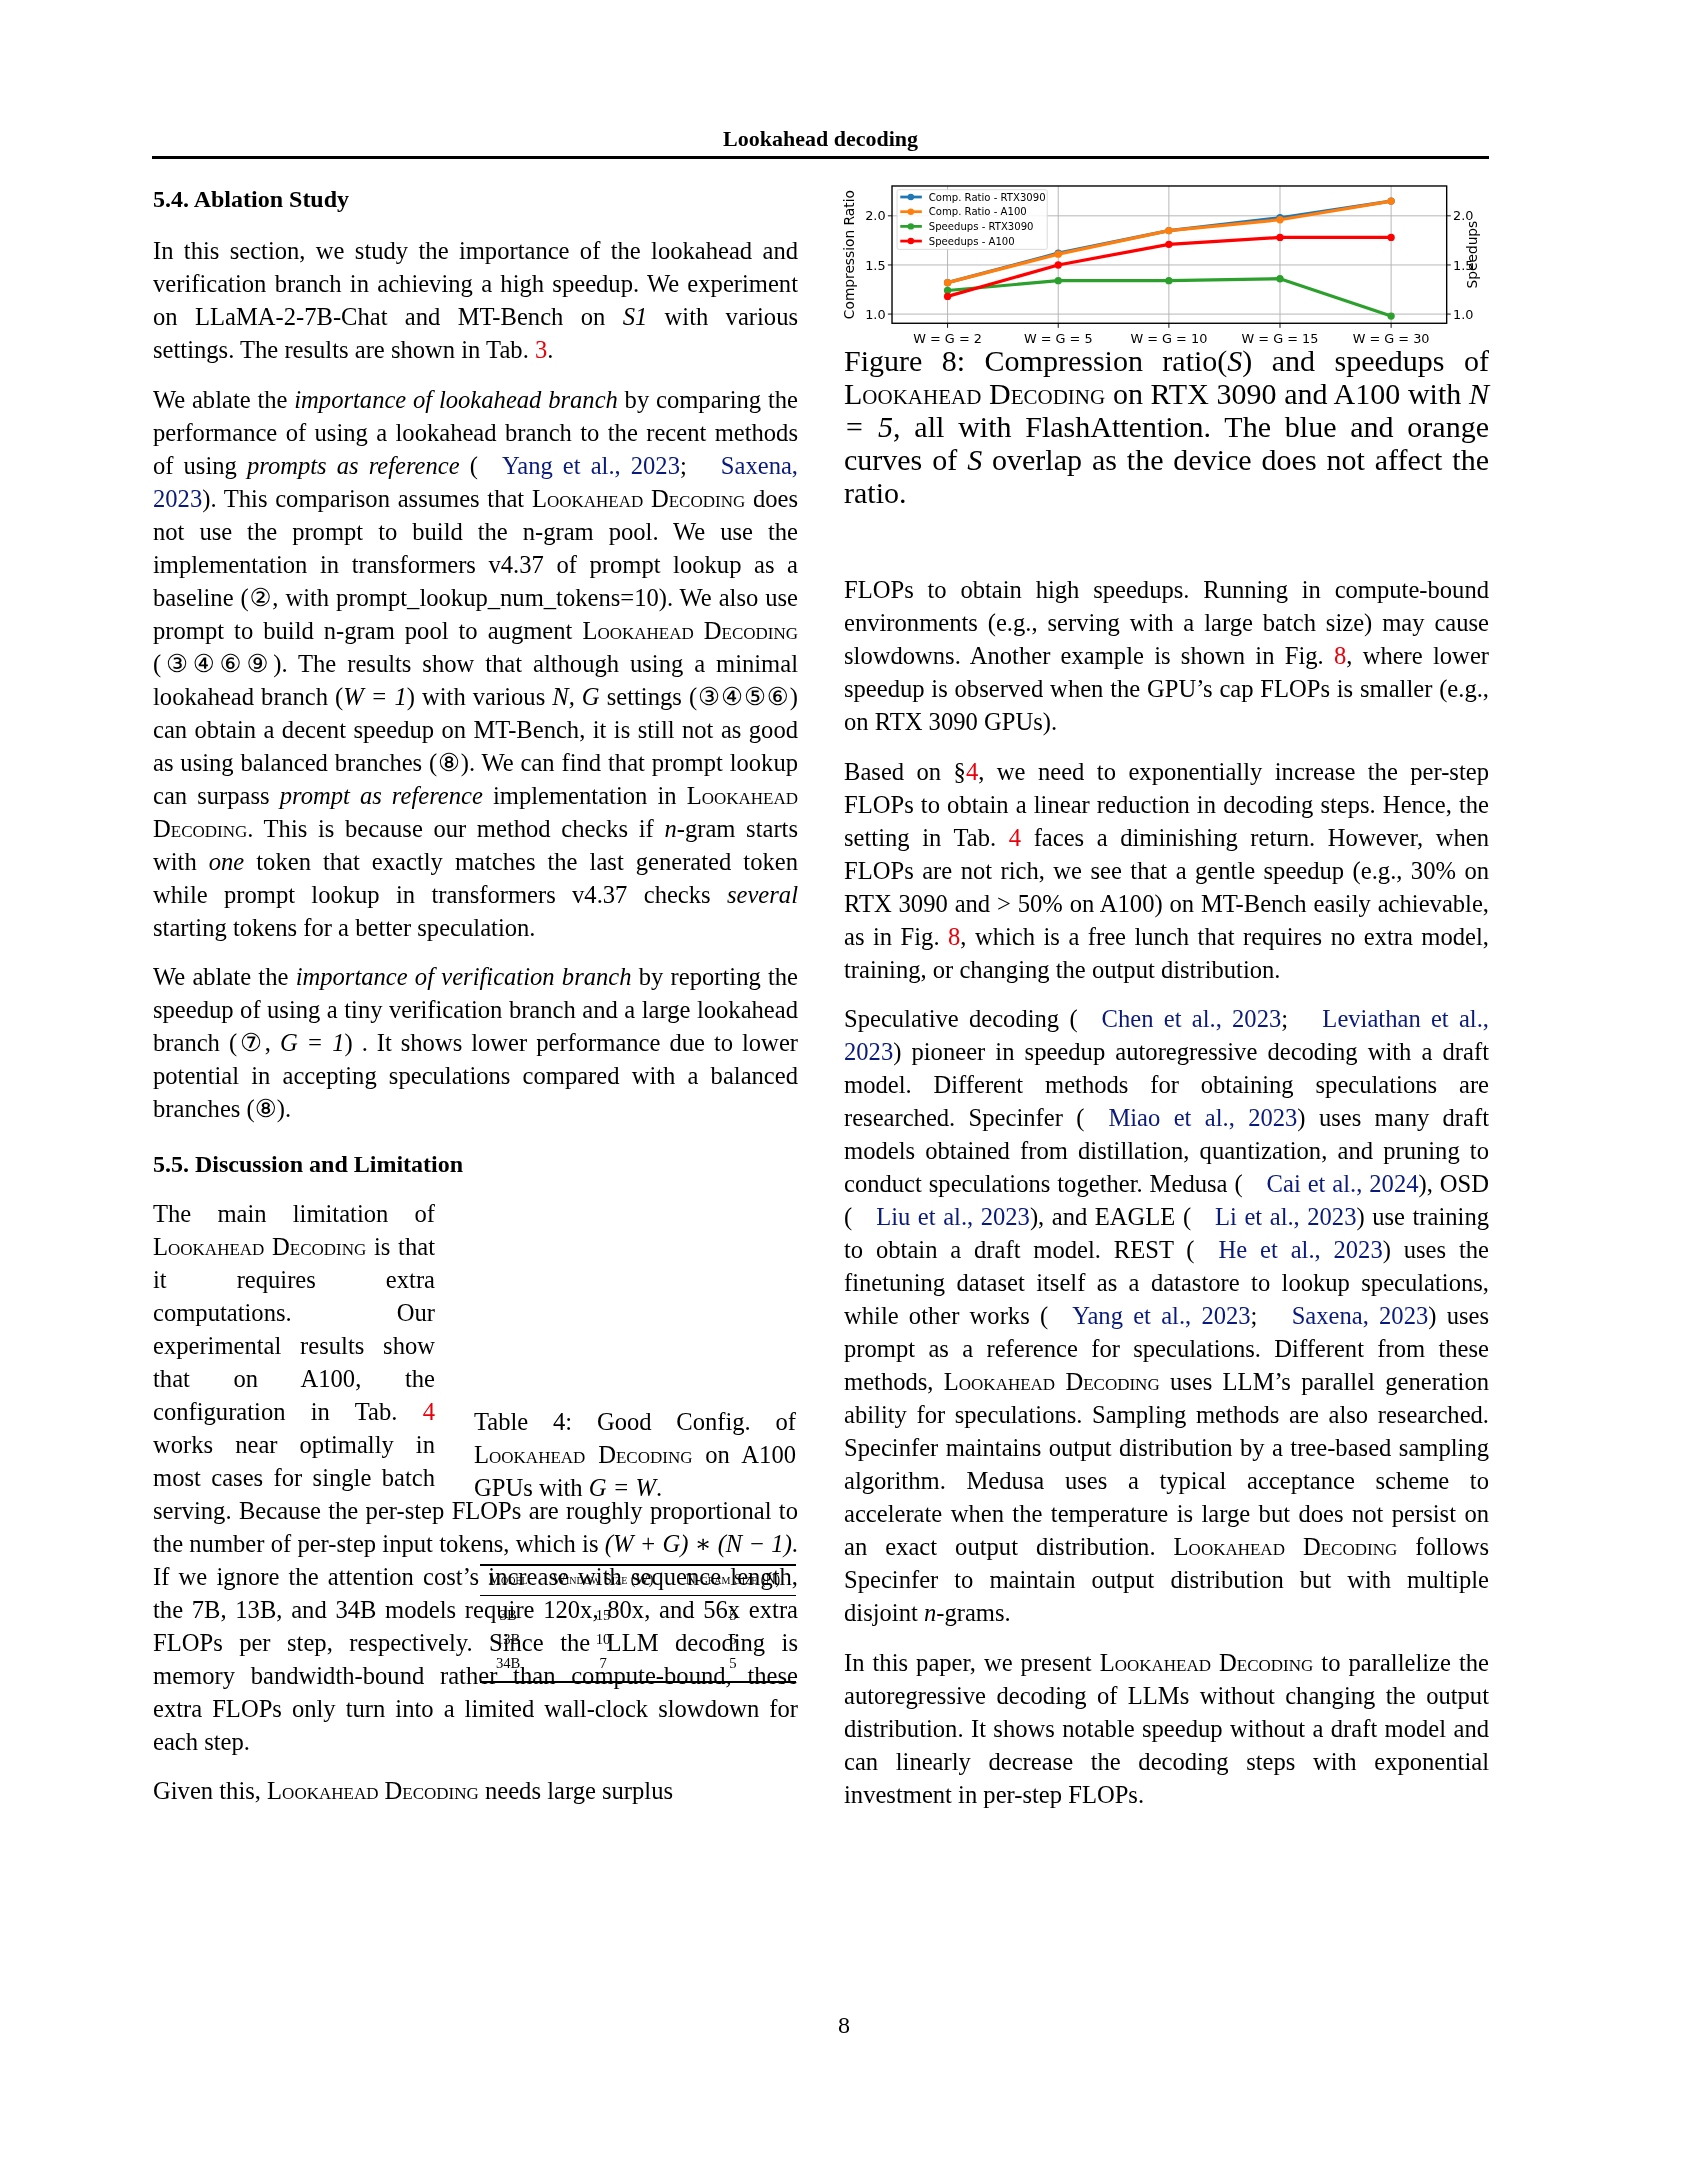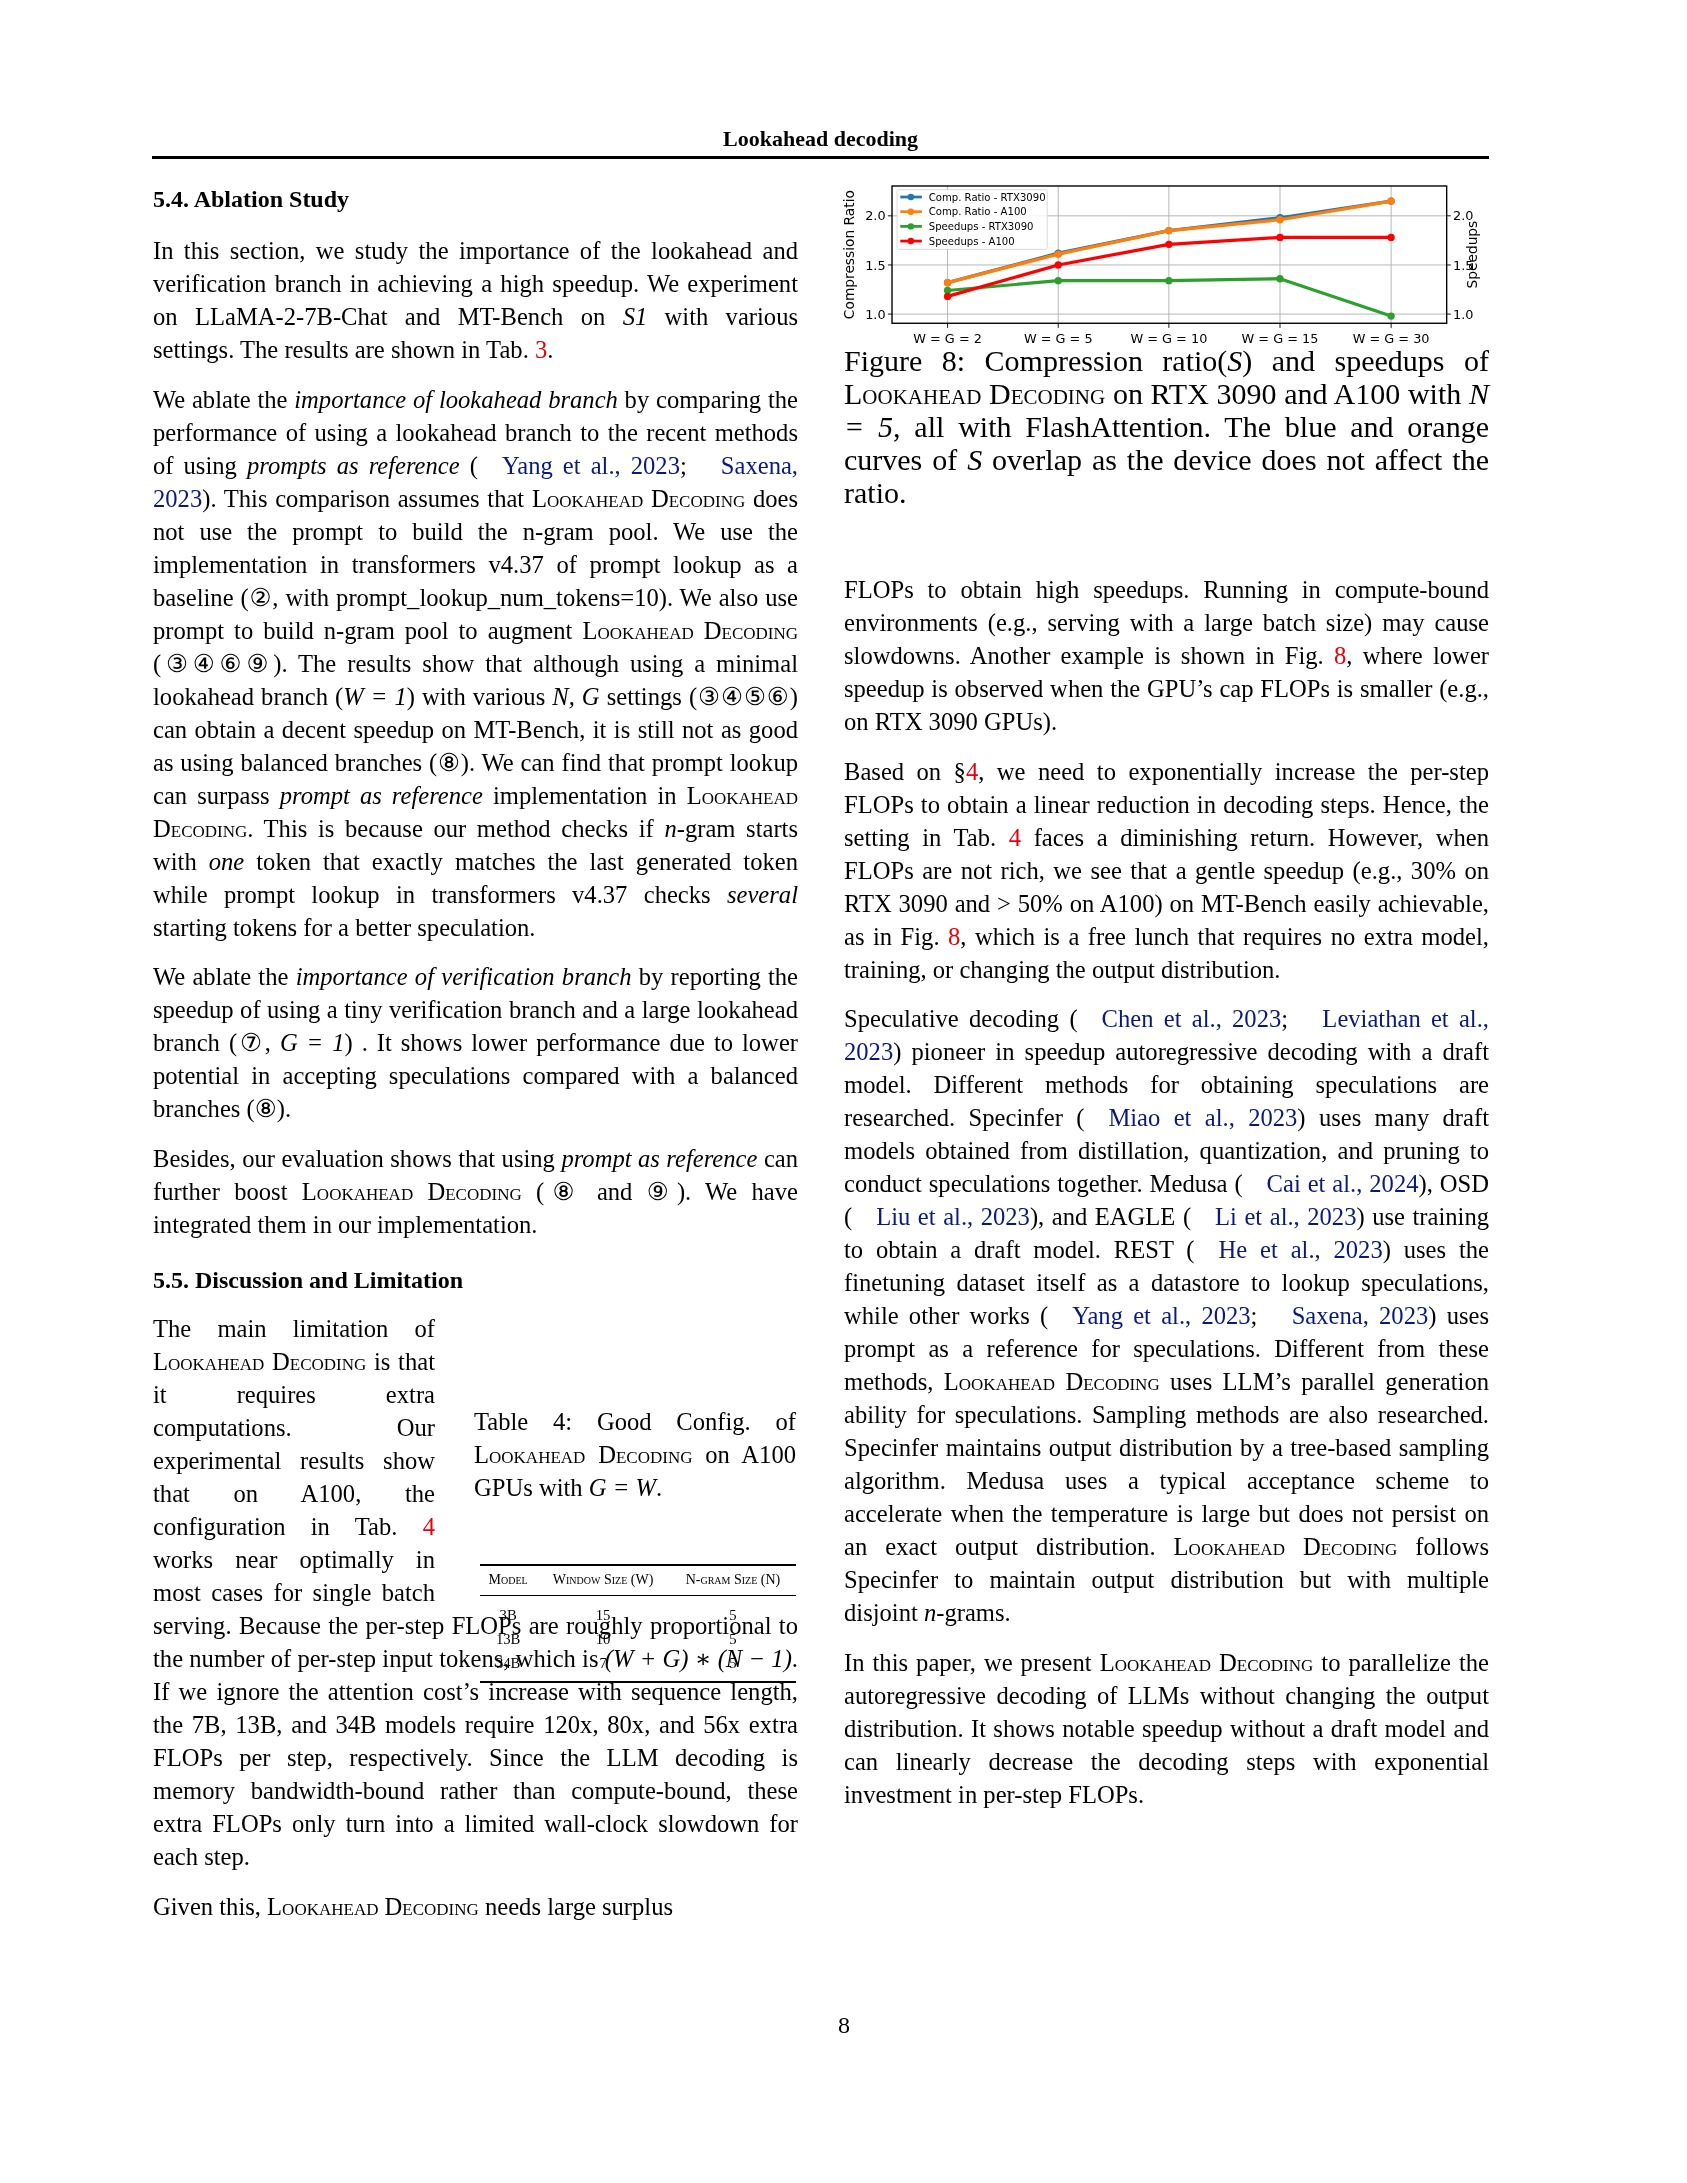--- a/index.html
+++ b/index.html
@@ -45,23 +45,20 @@
   </p>
 
   <p>
     <span>We ablate the </span><em>importance of lookahead branch</em><span> by comparing the performance of using a lookahead branch to the recent methods of using </span><em>prompts as reference</em><span> (</span><a class="cite">Yang et al., 2023</a><span>; </span><a class="cite">Saxena, 2023</a><span>). This comparison assumes that </span><span class="sc">Lookahead Decoding</span><span> does not use the prompt to build the n-gram pool. We use the implementation in transformers v4.37 of prompt lookup as a baseline (②, with prompt_lookup_num_tokens=10). We also use prompt to build n-gram pool to augment </span><span class="sc">Lookahead Decoding</span><span> (③④⑥⑨). The results show that although using a minimal lookahead branch (</span><span class="math">W = 1</span><span>) with various </span><span class="math">N, G</span><span> settings (③④⑤⑥) can obtain a decent speedup on MT-Bench, it is still not as good as using balanced branches (⑧). We can find that prompt lookup can surpass </span><em>prompt as reference</em><span> implementation in </span><span class="sc">Lookahead Decoding</span><span>. This is because our method checks if </span><span class="math">n</span><span>-gram starts with </span><em>one</em><span> token that exactly matches the last generated token while prompt lookup in transformers v4.37 checks </span><em>several</em><span> starting tokens for a better speculation.</span>
   </p>
 
   <p>
     <span>We ablate the </span><em>importance of verification branch</em><span> by reporting the speedup of using a tiny verification branch and a large lookahead branch (⑦, </span><span class="math">G = 1</span><span>) . It shows lower performance due to lower potential in accepting speculations compared with a balanced branches (⑧).</span>
   </p>
 
-  <p>
-    <span>Besides, our evaluation shows that using </span><em>prompt as reference</em><span> can further boost </span><span class="sc">Lookahead Decoding</span><span> (⑧ and ⑨). We have integrated them in our implementation.</span>
-  </p>
 
   <h2 style="margin:23px 0 15.6px 0;">5.5. Discussion and Limitation</h2>
 
   <p>
     <span class="wrapbox"></span>
     <span>The main limitation of </span><span class="sc">Lookahead Decoding</span><span> is that it requires extra computations. Our experimental results show that on A100, the configuration in Tab. </span><a class="ref">4</a><span> works near optimally in most cases for single batch serving. Because the per-step FLOPs are roughly proportional to the number of per-step input tokens, which is </span><span class="math">(W + G) ∗ (N − 1)</span><span>. If we ignore the attention cost’s increase with sequence length, the 7B, 13B, and 34B models require 120x, 80x, and 56x extra FLOPs per step, respectively. Since the LLM decoding is memory bandwidth-bound rather than compute-bound, these extra FLOPs only turn into a limited wall-clock slowdown for each step.</span>
   </p>
 
   <p>
     <span>Given this, </span><span class="sc">Lookahead Decoding</span><span> needs large surplus</span>

